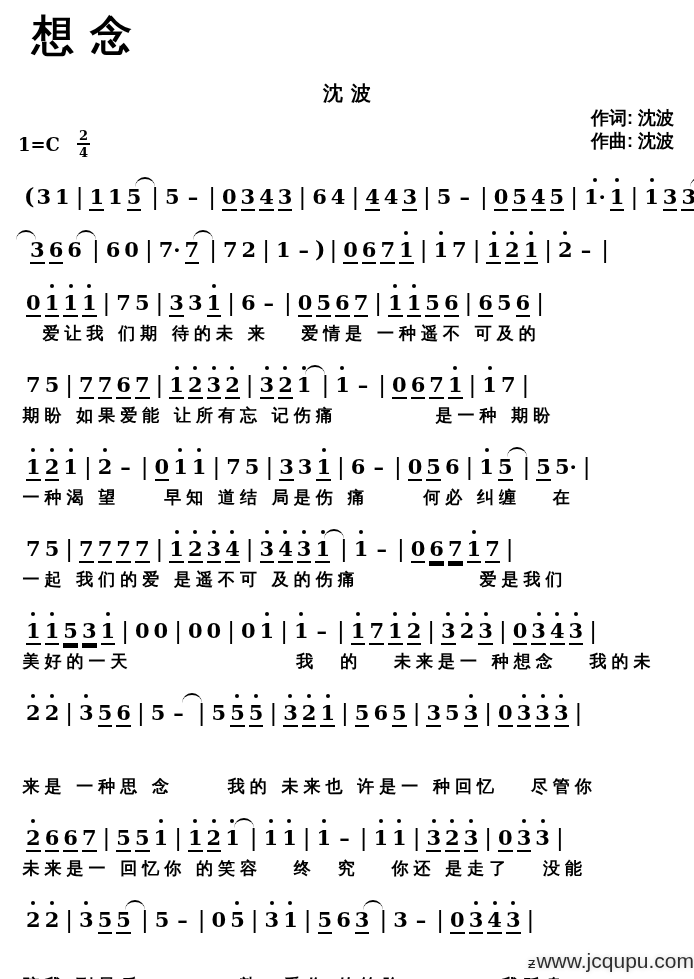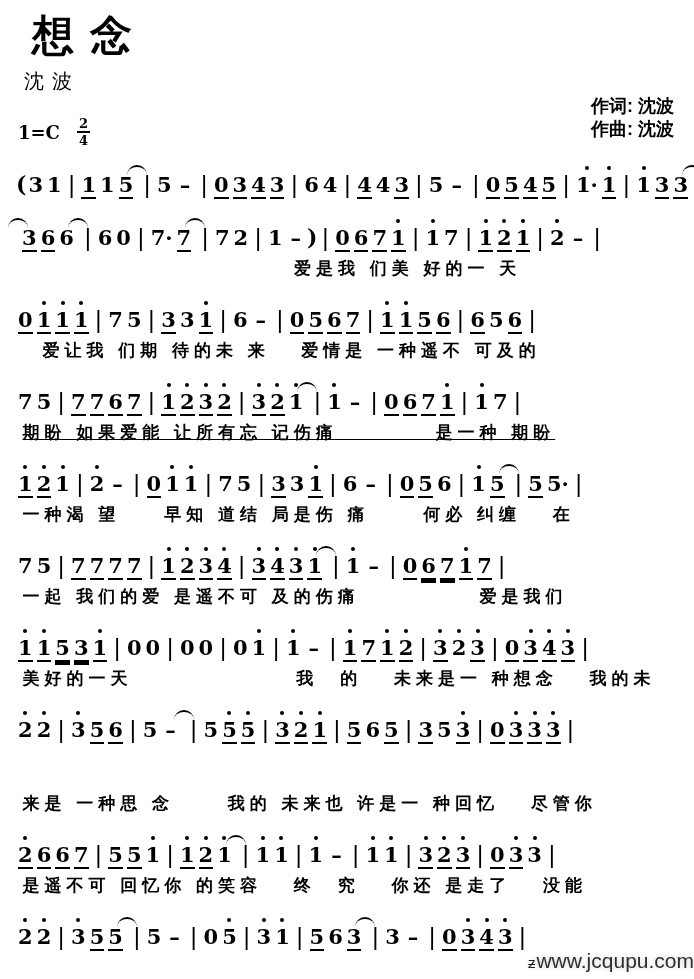--- a/index.html
+++ b/index.html
@@ -6,39 +6,39 @@
   body{
     width:694px;height:979px;background:#ffffff;color:#000;
     font-family:"DejaVu Serif",serif;
     position:relative;box-sizing:border-box;padding:4px 16px 0 16px;overflow:hidden;
   }
   .title{
     text-align:left;font-family:"DejaVu Serif",serif;font-weight:900;
     font-size:42px;letter-spacing:16px;margin:4px 0 2px 0;text-indent:16px;
   }
   .subtitle{
-    text-align:left;font-family:"DejaVu Serif",serif;font-weight:400;
-    font-size:20px;letter-spacing:8px;margin:4px 0 2px 0;text-indent:8px;
+    text-align:center;font-family:"DejaVu Serif",serif;font-weight:700;
+    font-size:20px;letter-spacing:8px;margin:16px 0 2px 0;text-indent:8px;
   }
   .meta{position:relative;height:52px;margin-bottom:6px;}
   .credits{
     position:absolute;right:4px;top:-2px;
     font-family:"Liberation Sans","DejaVu Sans",sans-serif;font-weight:700;
     font-size:18px;line-height:1.25;text-align:right;
   }
   .keysig{
     position:absolute;left:2px;bottom:2px;display:flex;align-items:center;gap:17px;
     font-weight:700;font-size:18px;
   }
   .frac{display:inline-flex;flex-direction:column;align-items:center;line-height:1;font-size:13px;font-weight:700;}
   .frac .num{border-bottom:2px solid #000;padding:0 2px 1px 2px;}
   .frac .den{padding-top:1px;}
 
   .music-line{margin-bottom:9px;}
-  .notes-row{white-space:nowrap;padding-top:18px;line-height:1;}
+  .notes-row{white-space:nowrap;padding-top:18px;line-height:1;margin-left:8px;}
   .note{
     display:inline-block;position:relative;margin:0 2px;
     font-family:"DejaVu Serif",serif;font-weight:700;font-size:21px;line-height:1;
   }
   .note.u1{border-bottom:2px solid #000;padding-bottom:2px;}
   .note.u2{border-bottom:2px solid #000;padding-bottom:2px;box-shadow:0 3px 0 #000;}
   .od{position:absolute;top:-8px;left:50%;transform:translateX(-50%);
       width:4px;height:4px;border-radius:50%;background:#000;}
   .ad{font-weight:700;}
   .bar{
@@ -82,49 +82,48 @@
       </span>
     </div>
   </div>
 
   <div id="score">
       <div class="music-line">
         <div class="notes-row"><span class="paren">(</span><span class="note">3</span><span class="note">1</span><span class="bar">|</span><span class="note u1">1</span><span class="note">1</span><span class="note u1">5</span><span class="slur"></span><span class="bar">|</span><span class="note">5</span><span class="dash">–</span><span class="bar">|</span><span class="note u1">0</span><span class="note u1">3</span><span class="note u1">4</span><span class="note u1">3</span><span class="bar">|</span><span class="note">6</span><span class="note">4</span><span class="bar">|</span><span class="note u1">4</span><span class="note">4</span><span class="note u1">3</span><span class="bar">|</span><span class="note">5</span><span class="dash">–</span><span class="bar">|</span><span class="note u1">0</span><span class="note u1">5</span><span class="note u1">4</span><span class="note u1">5</span><span class="bar">|</span><span class="note"><span class="od"></span>1<span class="ad">·</span></span><span class="note u1"><span class="od"></span>1</span><span class="bar">|</span><span class="note"><span class="od"></span>1</span><span class="note u1">3</span><span class="note u1">3</span><span class="slur"></span></div>
       </div>
       <div class="music-line">
         <div class="notes-row"><span class="slur"></span><span class="note u1">3</span><span class="note u1">6</span><span class="note">6</span><span class="slur"></span><span class="bar">|</span><span class="note">6</span><span class="note">0</span><span class="bar">|</span><span class="note">7<span class="ad">·</span></span><span class="note u1">7</span><span class="slur"></span><span class="bar">|</span><span class="note">7</span><span class="note">2</span><span class="bar">|</span><span class="note">1</span><span class="dash">–</span><span class="paren">)</span><span class="bar">|</span><span class="note u1">0</span><span class="note u1">6</span><span class="note u1">7</span><span class="note u1"><span class="od"></span>1</span><span class="bar">|</span><span class="note"><span class="od"></span>1</span><span class="note">7</span><span class="bar">|</span><span class="note u1"><span class="od"></span>1</span><span class="note u1"><span class="od"></span>2</span><span class="note u1"><span class="od"></span>1</span><span class="bar">|</span><span class="note"><span class="od"></span>2</span><span class="dash">–</span><span class="bar">|</span></div>
-        <div class="lyrics-row" style="padding-left: 42%;">爱是我 们美 好的一 天</div>
       </div>
       <div class="music-line">
         <div class="notes-row"><span class="note u1">0</span><span class="note u1"><span class="od"></span>1</span><span class="note u1"><span class="od"></span>1</span><span class="note u1"><span class="od"></span>1</span><span class="bar">|</span><span class="note">7</span><span class="note">5</span><span class="bar">|</span><span class="note u1">3</span><span class="note">3</span><span class="note u1"><span class="od"></span>1</span><span class="bar">|</span><span class="note">6</span><span class="dash">–</span><span class="bar">|</span><span class="note u1">0</span><span class="note u1">5</span><span class="note u1">6</span><span class="note u1">7</span><span class="bar">|</span><span class="note u1"><span class="od"></span>1</span><span class="note u1"><span class="od"></span>1</span><span class="note u1">5</span><span class="note u1">6</span><span class="bar">|</span><span class="note u1">6</span><span class="note">5</span><span class="note u1">6</span><span class="bar">|</span></div>
         <div class="lyrics-row" style="padding-left: 4%;">爱让我 们期 待的未 来　 爱情是 一种遥不 可及的</div>
       </div>
       <div class="music-line">
         <div class="notes-row"><span class="note">7</span><span class="note">5</span><span class="bar">|</span><span class="note u1">7</span><span class="note u1">7</span><span class="note u1">6</span><span class="note u1">7</span><span class="bar">|</span><span class="note u1"><span class="od"></span>1</span><span class="note u1"><span class="od"></span>2</span><span class="note u1"><span class="od"></span>3</span><span class="note u1"><span class="od"></span>2</span><span class="bar">|</span><span class="note u1"><span class="od"></span>3</span><span class="note u1"><span class="od"></span>2</span><span class="note"><span class="od"></span>1</span><span class="slur"></span><span class="bar">|</span><span class="note"><span class="od"></span>1</span><span class="dash">–</span><span class="bar">|</span><span class="note u1">0</span><span class="note u1">6</span><span class="note u1">7</span><span class="note u1"><span class="od"></span>1</span><span class="bar">|</span><span class="note"><span class="od"></span>1</span><span class="note">7</span><span class="bar">|</span></div>
-        <div class="lyrics-row" style="padding-left: 1%; text-decoration: underline;">期盼 如果爱能 让所有忘 记伤痛　　　　 是一种 期盼</div>
+        <div class="lyrics-row" style="padding-left: 1%;">期盼 如果爱能 让所有忘 记伤痛　　　　 是一种 期盼</div>
       </div>
       <div class="music-line">
         <div class="notes-row"><span class="note u1"><span class="od"></span>1</span><span class="note u1"><span class="od"></span>2</span><span class="note"><span class="od"></span>1</span><span class="bar">|</span><span class="note"><span class="od"></span>2</span><span class="dash">–</span><span class="bar">|</span><span class="note u1">0</span><span class="note"><span class="od"></span>1</span><span class="note"><span class="od"></span>1</span><span class="bar">|</span><span class="note">7</span><span class="note">5</span><span class="bar">|</span><span class="note u1">3</span><span class="note">3</span><span class="note u1"><span class="od"></span>1</span><span class="bar">|</span><span class="note">6</span><span class="dash">–</span><span class="bar">|</span><span class="note u1">0</span><span class="note u1">5</span><span class="note">6</span><span class="bar">|</span><span class="note"><span class="od"></span>1</span><span class="note u1">5</span><span class="slur"></span><span class="bar">|</span><span class="note u1">5</span><span class="note">5<span class="ad">·</span></span><span class="bar">|</span></div>
         <div class="lyrics-row" style="padding-left: 1%;">一种渴 望　　早知 道结 局是伤 痛　　 何必 纠缠　 在</div>
       </div>
       <div class="music-line">
         <div class="notes-row"><span class="note">7</span><span class="note">5</span><span class="bar">|</span><span class="note u1">7</span><span class="note u1">7</span><span class="note u1">7</span><span class="note u1">7</span><span class="bar">|</span><span class="note u1"><span class="od"></span>1</span><span class="note u1"><span class="od"></span>2</span><span class="note u1"><span class="od"></span>3</span><span class="note u1"><span class="od"></span>4</span><span class="bar">|</span><span class="note u1"><span class="od"></span>3</span><span class="note u1"><span class="od"></span>4</span><span class="note u1"><span class="od"></span>3</span><span class="note u1"><span class="od"></span>1</span><span class="slur"></span><span class="bar">|</span><span class="note"><span class="od"></span>1</span><span class="dash">–</span><span class="bar">|</span><span class="note u1">0</span><span class="note u2">6</span><span class="note u2">7</span><span class="note u1"><span class="od"></span>1</span><span class="note u1">7</span><span class="bar">|</span></div>
         <div class="lyrics-row" style="padding-left: 1%;">一起 我们的爱 是遥不可 及的伤痛　　　　　 爱是我们</div>
       </div>
       <div class="music-line">
         <div class="notes-row"><span class="note u1"><span class="od"></span>1</span><span class="note u1"><span class="od"></span>1</span><span class="note u2">5</span><span class="note u2">3</span><span class="note u1"><span class="od"></span>1</span><span class="bar">|</span><span class="note">0</span><span class="note">0</span><span class="bar">|</span><span class="note">0</span><span class="note">0</span><span class="bar">|</span><span class="note">0</span><span class="note"><span class="od"></span>1</span><span class="bar">|</span><span class="note"><span class="od"></span>1</span><span class="dash">–</span><span class="bar">|</span><span class="note u1"><span class="od"></span>1</span><span class="note u1">7</span><span class="note u1"><span class="od"></span>1</span><span class="note u1"><span class="od"></span>2</span><span class="bar">|</span><span class="note u1"><span class="od"></span>3</span><span class="note"><span class="od"></span>2</span><span class="note u1"><span class="od"></span>3</span><span class="bar">|</span><span class="note u1">0</span><span class="note u1"><span class="od"></span>3</span><span class="note u1"><span class="od"></span>4</span><span class="note u1"><span class="od"></span>3</span><span class="bar">|</span></div>
         <div class="lyrics-row" style="padding-left: 1%;">美好的一天　　　　　　　 我　的　 未来是一 种想念　 我的未</div>
       </div>
       <div class="music-line">
         <div class="notes-row"><span class="note"><span class="od"></span>2</span><span class="note"><span class="od"></span>2</span><span class="bar">|</span><span class="note"><span class="od"></span>3</span><span class="note u1">5</span><span class="note u1">6</span><span class="bar">|</span><span class="note">5</span><span class="dash">–</span><span class="slur"></span><span class="bar">|</span><span class="note">5</span><span class="note u1"><span class="od"></span>5</span><span class="note u1"><span class="od"></span>5</span><span class="bar">|</span><span class="note u1"><span class="od"></span>3</span><span class="note u1"><span class="od"></span>2</span><span class="note u1"><span class="od"></span>1</span><span class="bar">|</span><span class="note u1">5</span><span class="note">6</span><span class="note u1">5</span><span class="bar">|</span><span class="note u1">3</span><span class="note">5</span><span class="note u1"><span class="od"></span>3</span><span class="bar">|</span><span class="note u1">0</span><span class="note u1"><span class="od"></span>3</span><span class="note u1"><span class="od"></span>3</span><span class="note u1"><span class="od"></span>3</span><span class="bar">|</span></div>
         <div class="lyrics-row" style="padding-left: 1%; margin-top: 48px;">来是 一种思 念　　 我的 未来也 许是一 种回忆　 尽管你</div>
       </div>
       <div class="music-line">
         <div class="notes-row"><span class="note u1"><span class="od"></span>2</span><span class="note u1">6</span><span class="note u1">6</span><span class="note u1">7</span><span class="bar">|</span><span class="note u1">5</span><span class="note u1">5</span><span class="note"><span class="od"></span>1</span><span class="bar">|</span><span class="note u1"><span class="od"></span>1</span><span class="note u1"><span class="od"></span>2</span><span class="note"><span class="od"></span>1</span><span class="slur"></span><span class="bar">|</span><span class="note"><span class="od"></span>1</span><span class="note"><span class="od"></span>1</span><span class="bar">|</span><span class="note"><span class="od"></span>1</span><span class="dash">–</span><span class="bar">|</span><span class="note"><span class="od"></span>1</span><span class="note"><span class="od"></span>1</span><span class="bar">|</span><span class="note u1"><span class="od"></span>3</span><span class="note u1"><span class="od"></span>2</span><span class="note u1"><span class="od"></span>3</span><span class="bar">|</span><span class="note u1">0</span><span class="note u1"><span class="od"></span>3</span><span class="note"><span class="od"></span>3</span><span class="bar">|</span></div>
-        <div class="lyrics-row" style="padding-left: 1%;">是遥不可 回忆你 的笑容　 终　究　 你还 是走了　 没能</div>
+        <div class="lyrics-row" style="padding-left: 1%;">未来是一 回忆你 的笑容　 终　究　 你还 是走了　 没能</div>
       </div>
       <div class="music-line">
         <div class="notes-row"><span class="note"><span class="od"></span>2</span><span class="note"><span class="od"></span>2</span><span class="bar">|</span><span class="note"><span class="od"></span>3</span><span class="note u1">5</span><span class="note u1">5</span><span class="slur"></span><span class="bar">|</span><span class="note">5</span><span class="dash">–</span><span class="bar">|</span><span class="note">0</span><span class="note"><span class="od"></span>5</span><span class="bar">|</span><span class="note"><span class="od"></span>3</span><span class="note"><span class="od"></span>1</span><span class="bar">|</span><span class="note u1">5</span><span class="note">6</span><span class="note u1">3</span><span class="slur"></span><span class="bar">|</span><span class="note">3</span><span class="dash">–</span><span class="bar">|</span><span class="note u1">0</span><span class="note u1"><span class="od"></span>3</span><span class="note u1"><span class="od"></span>4</span><span class="note u1"><span class="od"></span>3</span><span class="bar">|</span></div>
         <div class="lyrics-row" style="padding-left: 1%; margin-top: 40px;">陪我 到最后　　　　 熟　悉你 的笑脸　　　　 我孤身</div>
       </div>
     </div>
 
   <div class="watermark">
     <span class="logo">ƶ</span><span>www.jcqupu.com</span>
   </div>

